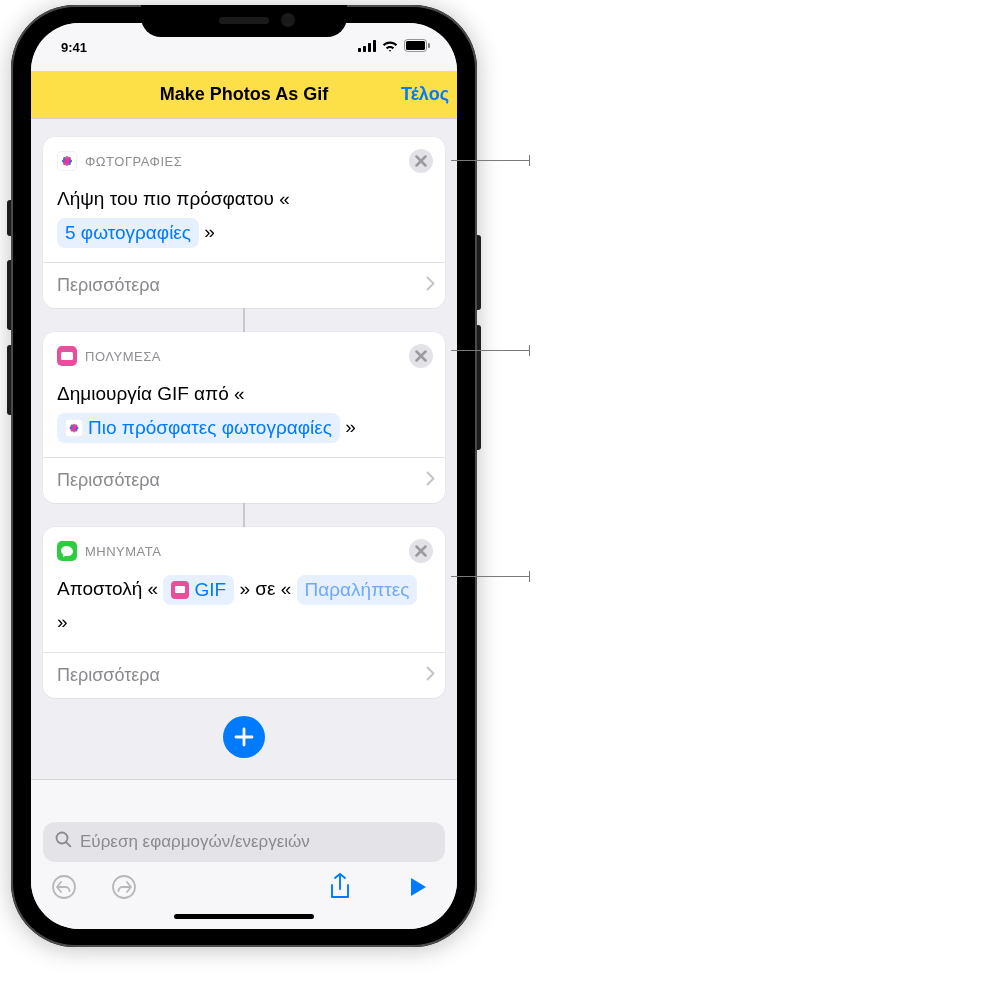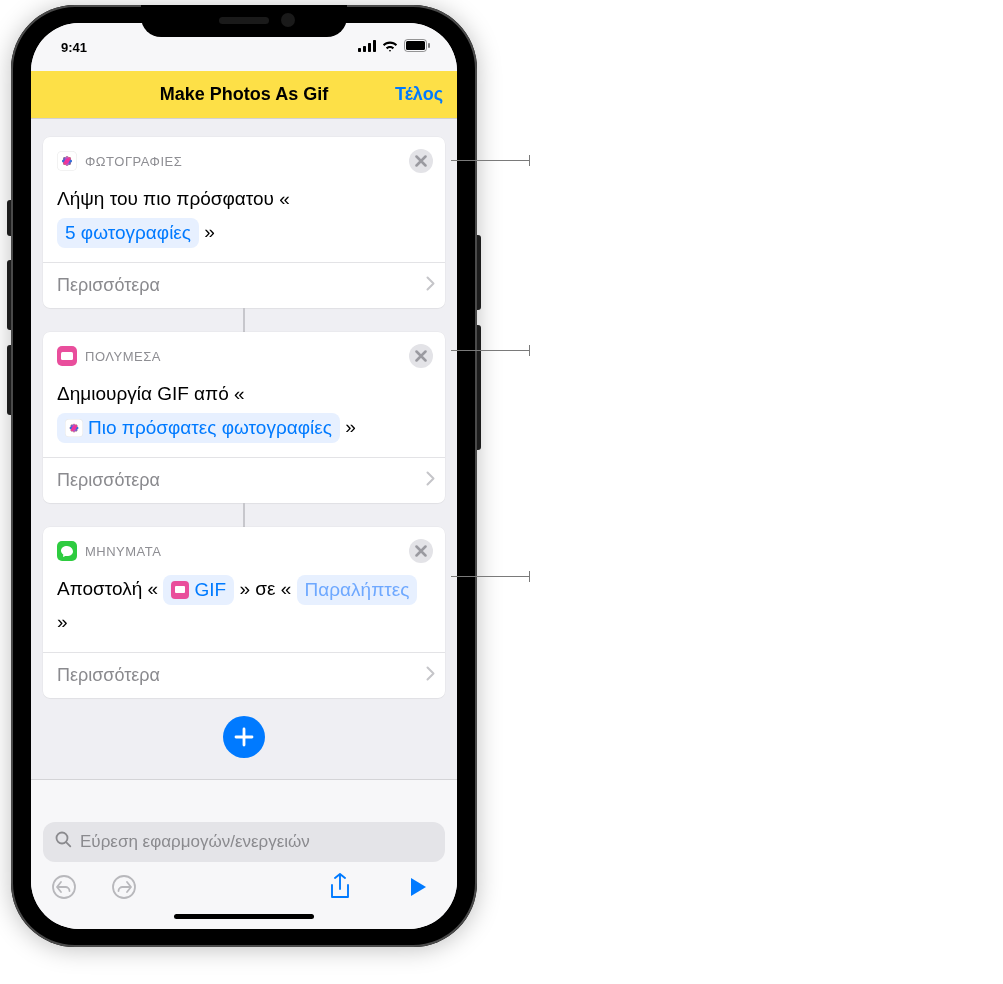--- a/index.html
+++ b/index.html
@@ -91,21 +91,21 @@
       padding: 0 14px;
       flex-shrink:0;
     }
     .nav-title {
       font-size: 18px;
       font-weight: 600;
       color: #000;
     }
     .nav-done {
       position: absolute;
-      right: 14px;
+      right: 8px;
       font-size: 18px;
       font-weight: 600;
       color: #007aff;
     }
     
     .content {
       flex: 1;
       overflow: hidden;
       background: #efeff3;
       padding: 18px 12px 0 12px;
@@ -113,21 +113,21 @@
       flex-direction: column;
       align-items: stretch;
       position:relative;
     }
     .connector {
       width:2px; height:24px; background:#c7c7cc;
       align-self:center;
     }
     .action-card {
       background: #fff;
-      border-radius: 7px;
+      border-radius: 12px;
       box-shadow: 0 0 0 0.5px rgba(0,0,0,0.04), 0 1px 1px rgba(0,0,0,0.04);
       overflow: hidden;
     }
     .card-header {
       display: flex;
       align-items: center;
       padding: 12px 12px 6px 14px;
       gap: 8px;
     }
     .app-icon {

